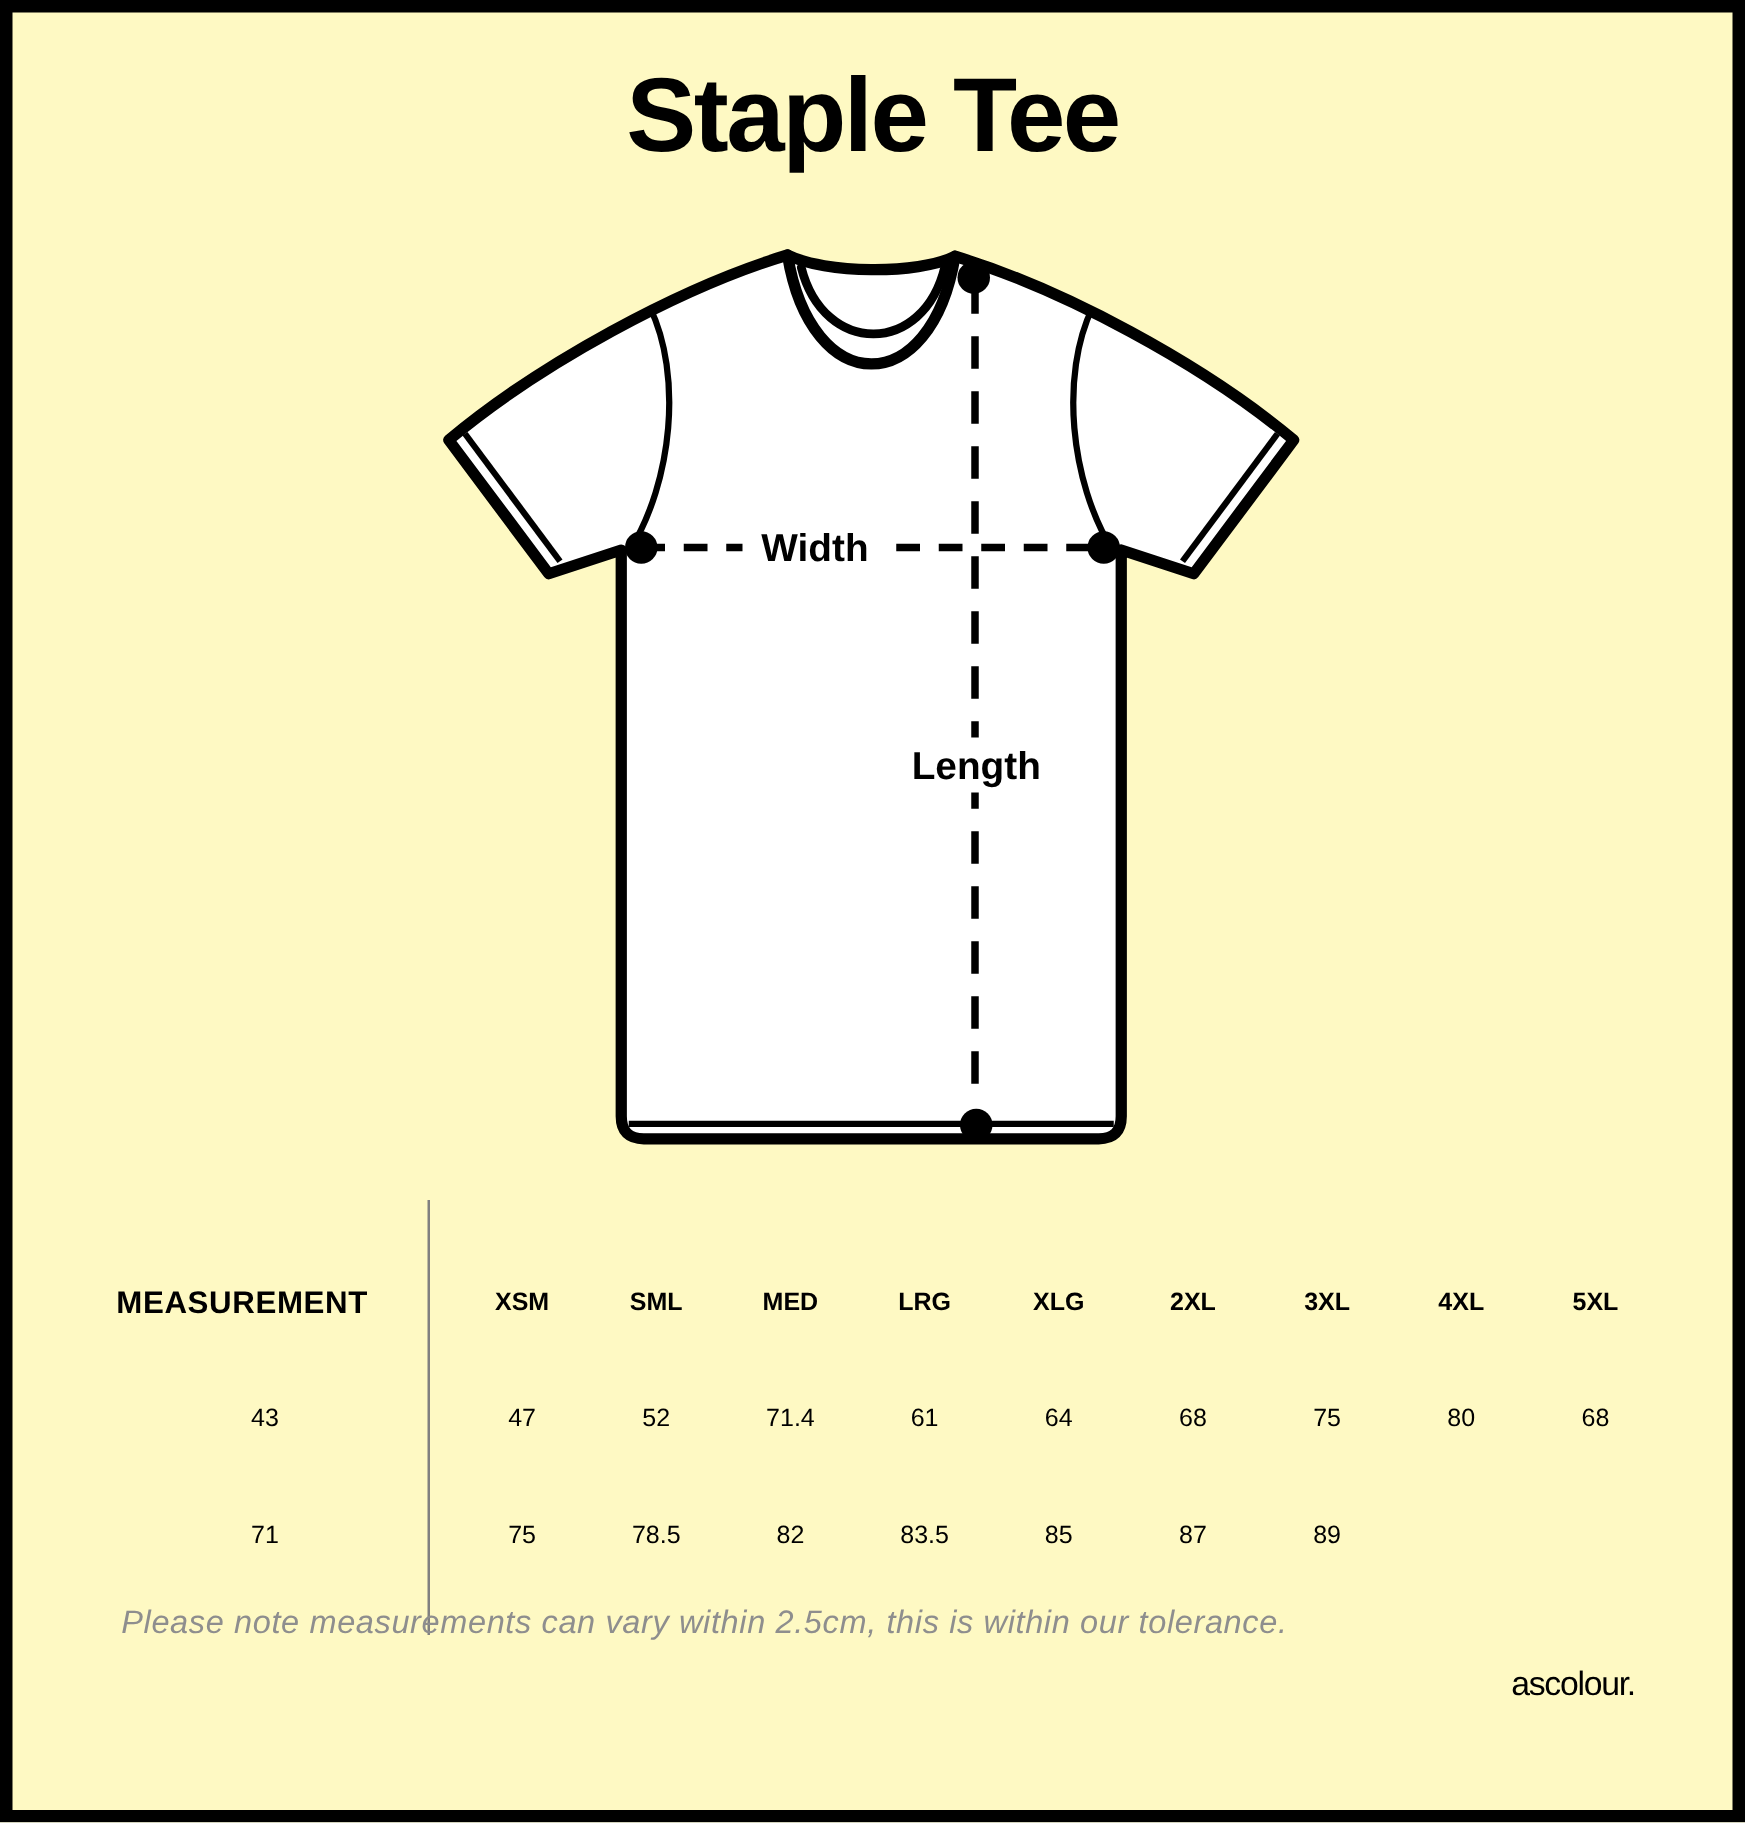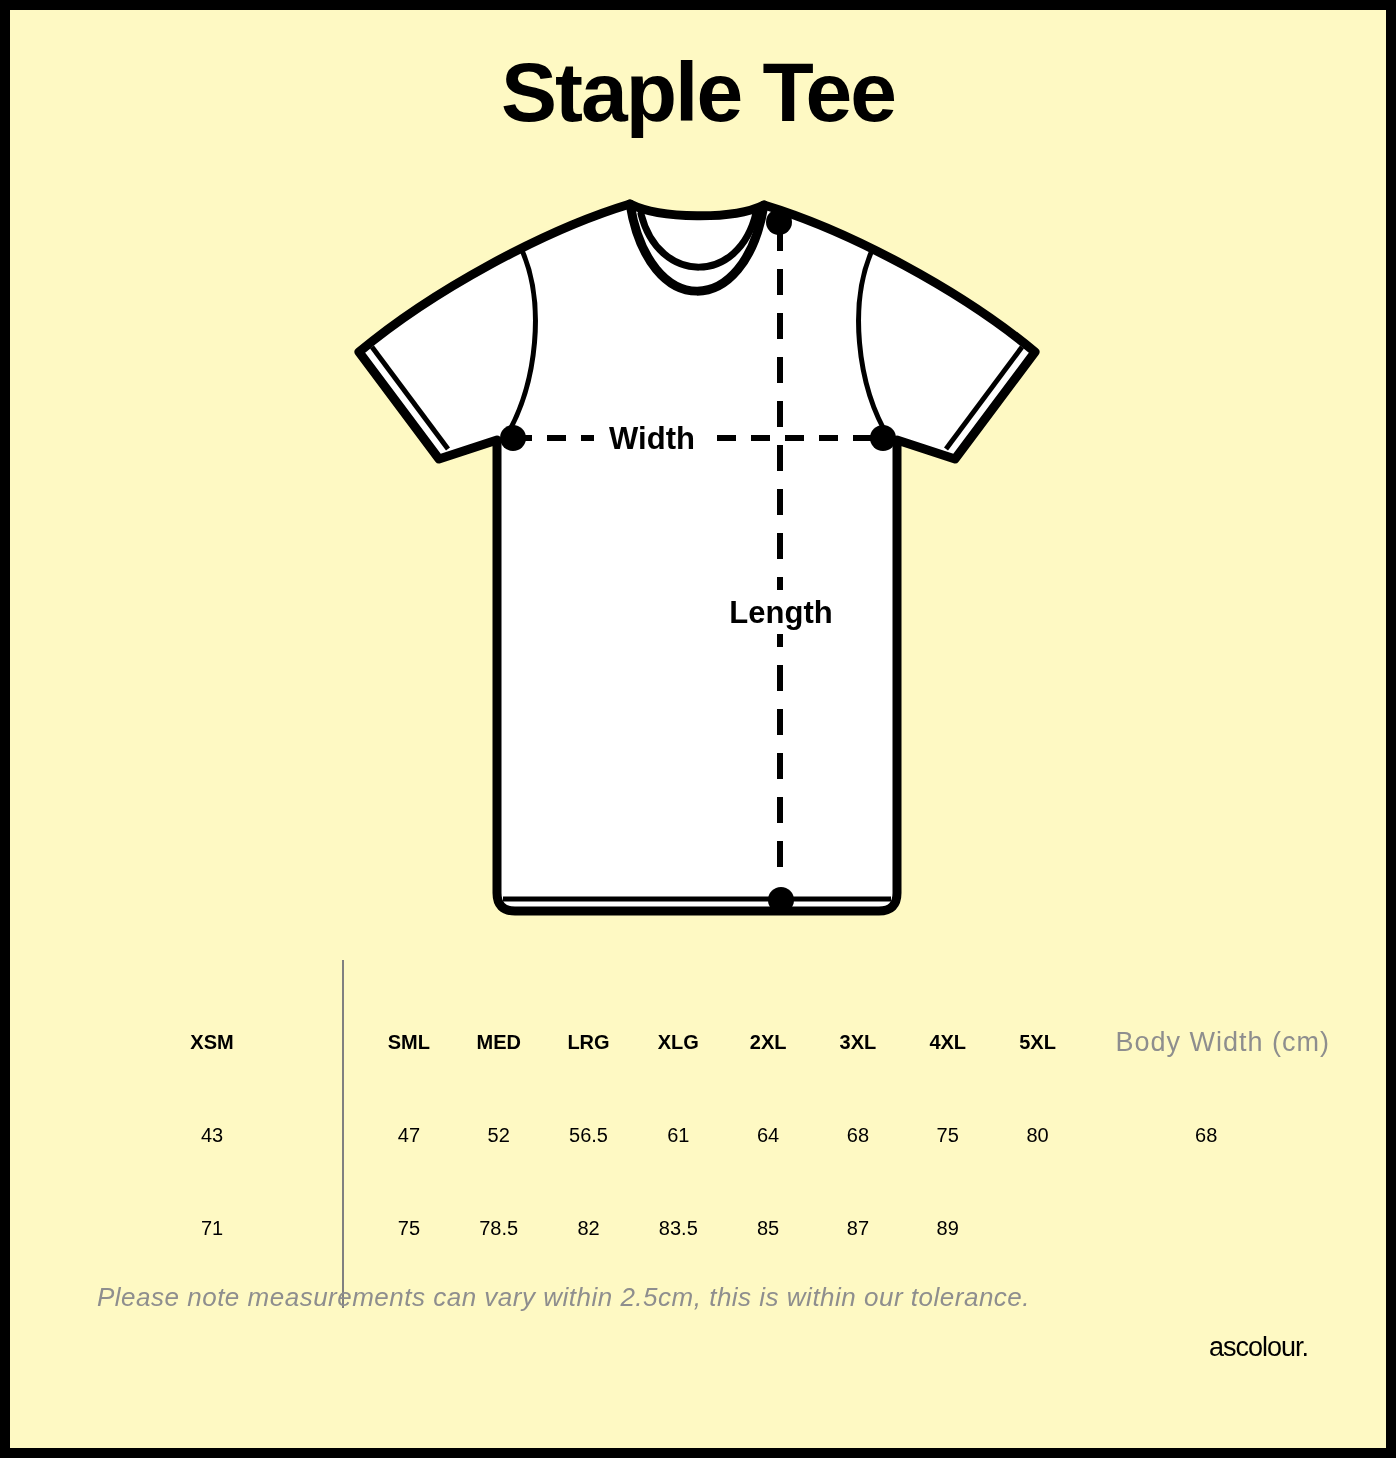--- a/index.html
+++ b/index.html
@@ -136,35 +136,35 @@
     <circle cx="781" cy="900" r="13" fill="#000000"></circle>
 
     <text class="dim-label" x="652" y="449">Width</text>
     <text class="dim-label" x="781" y="623">Length</text>
   </svg>
 
   <div class="divider"></div>
 
   <div class="size-table">
 
+    <div class="cell mhead">MEASUREMENT</div>
     <div class="cell head">XSM</div>
     <div class="cell head">SML</div>
     <div class="cell head">MED</div>
     <div class="cell head">LRG</div>
     <div class="cell head">XLG</div>
     <div class="cell head">2XL</div>
     <div class="cell head">3XL</div>
     <div class="cell head">4XL</div>
     <div class="cell head">5XL</div>
 
-    <div class="cell rowlabel">Body Width (cm)</div>
     <div class="cell">43</div>
     <div class="cell">47</div>
     <div class="cell">52</div>
-    <div class="cell">56.5</div>
+    <div class="cell">71.4</div>
     <div class="cell">61</div>
     <div class="cell">64</div>
     <div class="cell">68</div>
     <div class="cell">75</div>
     <div class="cell">80</div>
 
     <div class="cell">68</div>
     <div class="cell">71</div>
     <div class="cell">75</div>
     <div class="cell">78.5</div>

